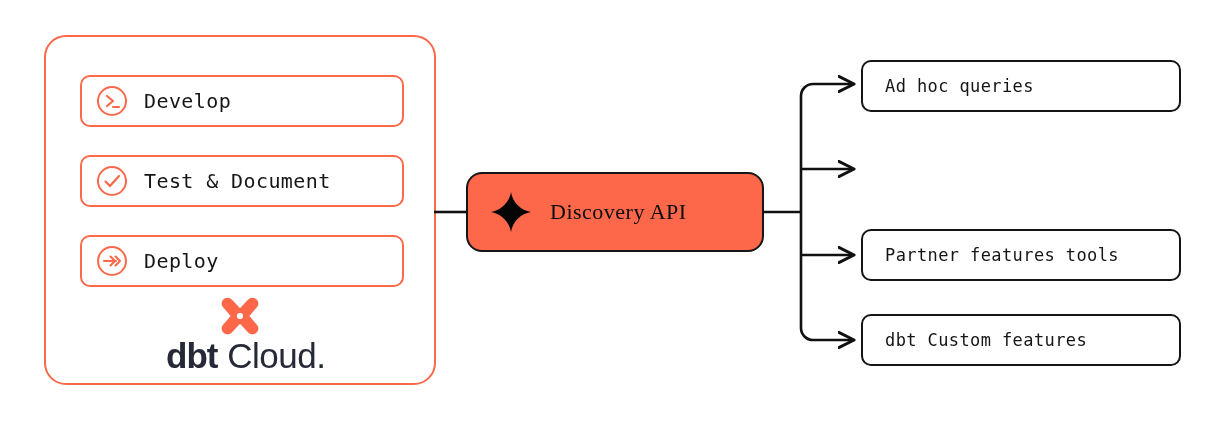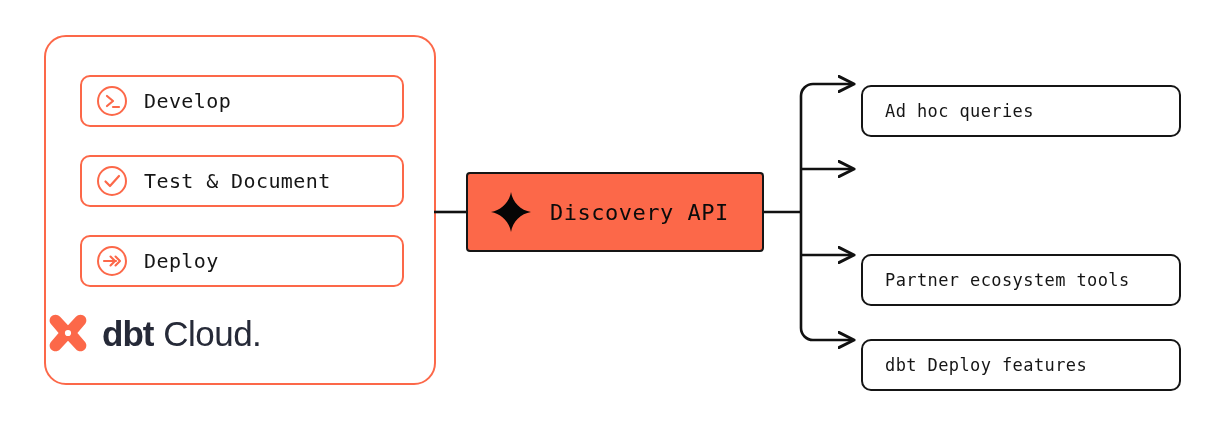--- a/index.html
+++ b/index.html
@@ -64,20 +64,22 @@
 
   
   .dbt-logo {
     position: absolute;
     left: 0;
     right: 0;
     top: 268px;
     height: 56px;
     display: flex;
     align-items: center;
+    justify-content: center;
+    flex-direction: column;
   }
   .dbt-mark {
     width: 44px;
     height: 44px;
     display: block;
     flex: 0 0 44px;
   }
   .dbt-word {
     margin-left: 12px;
     font-family: "Liberation Sans", sans-serif;
@@ -92,24 +94,25 @@
 
   
   .api-node {
     position: absolute;
     left: 466px;
     top: 172px;
     width: 298px;
     height: 80px;
     background: #FC6849;
     border: 2px solid #151515;
-    border-radius: 4px;
-    box-sizing: border-box;
-    display: flex;
-    align-items: center;
+    border-radius: 16px;
+    box-sizing: border-box;
+    display: flex;
+    align-items: center;
+    font-family: Liberation Serif, serif;
   }
   .api-spark {
     width: 42px;
     height: 42px;
     margin-left: 22px;
     flex: 0 0 42px;
     display: block;
   }
   .api-label {
     margin-left: 18px;
@@ -124,21 +127,20 @@
     position: absolute;
     left: 861px;
     width: 320px;
     height: 52px;
     border: 2px solid #151515;
     border-radius: 10px;
     box-sizing: border-box;
     background: #ffffff;
     display: flex;
     align-items: center;
-    margin-top: 25px;
   }
   .consumer-box.b0 { top: 60px; }
   .consumer-box.b1 { top: 143px; }
   .consumer-box.b2 { top: 229px; }
   .consumer-box.b3 { top: 314px; }
   .consumer-label {
     margin-left: 22px;
     font-size: 17px;
     letter-spacing: 0.4px;
     color: #151515;
@@ -228,24 +230,24 @@
                  C 11.2 19.4 19.4 11.2 21 1 Z" fill="#050505"></path>
       </svg>
     </span>
     <span class="api-label">Discovery API</span>
   </div>
 
   <div class="consumer-box b0">
     <span class="consumer-label">Ad hoc queries</span>
   </div>
   <div class="consumer-box b2">
-    <span class="consumer-label">Partner ecosystem tools</span>
+    <span class="consumer-label">Partner features tools</span>
   </div>
   <div class="consumer-box b3">
-    <span class="consumer-label">dbt Deploy features</span>
+    <span class="consumer-label">dbt Custom features</span>
   </div>
 
   <svg class="wires" viewBox="0 0 1232 426">
     <defs>
       <marker id="arrowhead" viewBox="0 0 10 10" refX="8.4" refY="5" markerWidth="7" markerHeight="7" orient="auto-start-reverse">
         <path d="M 0.6 0.8 L 9 5 L 0.6 9.2" fill="none" stroke="#111111" stroke-width="1.6" stroke-linecap="round" stroke-linejoin="round"></path>
       </marker>
     </defs>
 
     <g fill="none" stroke="#111111" stroke-width="2.6" stroke-linecap="butt">

